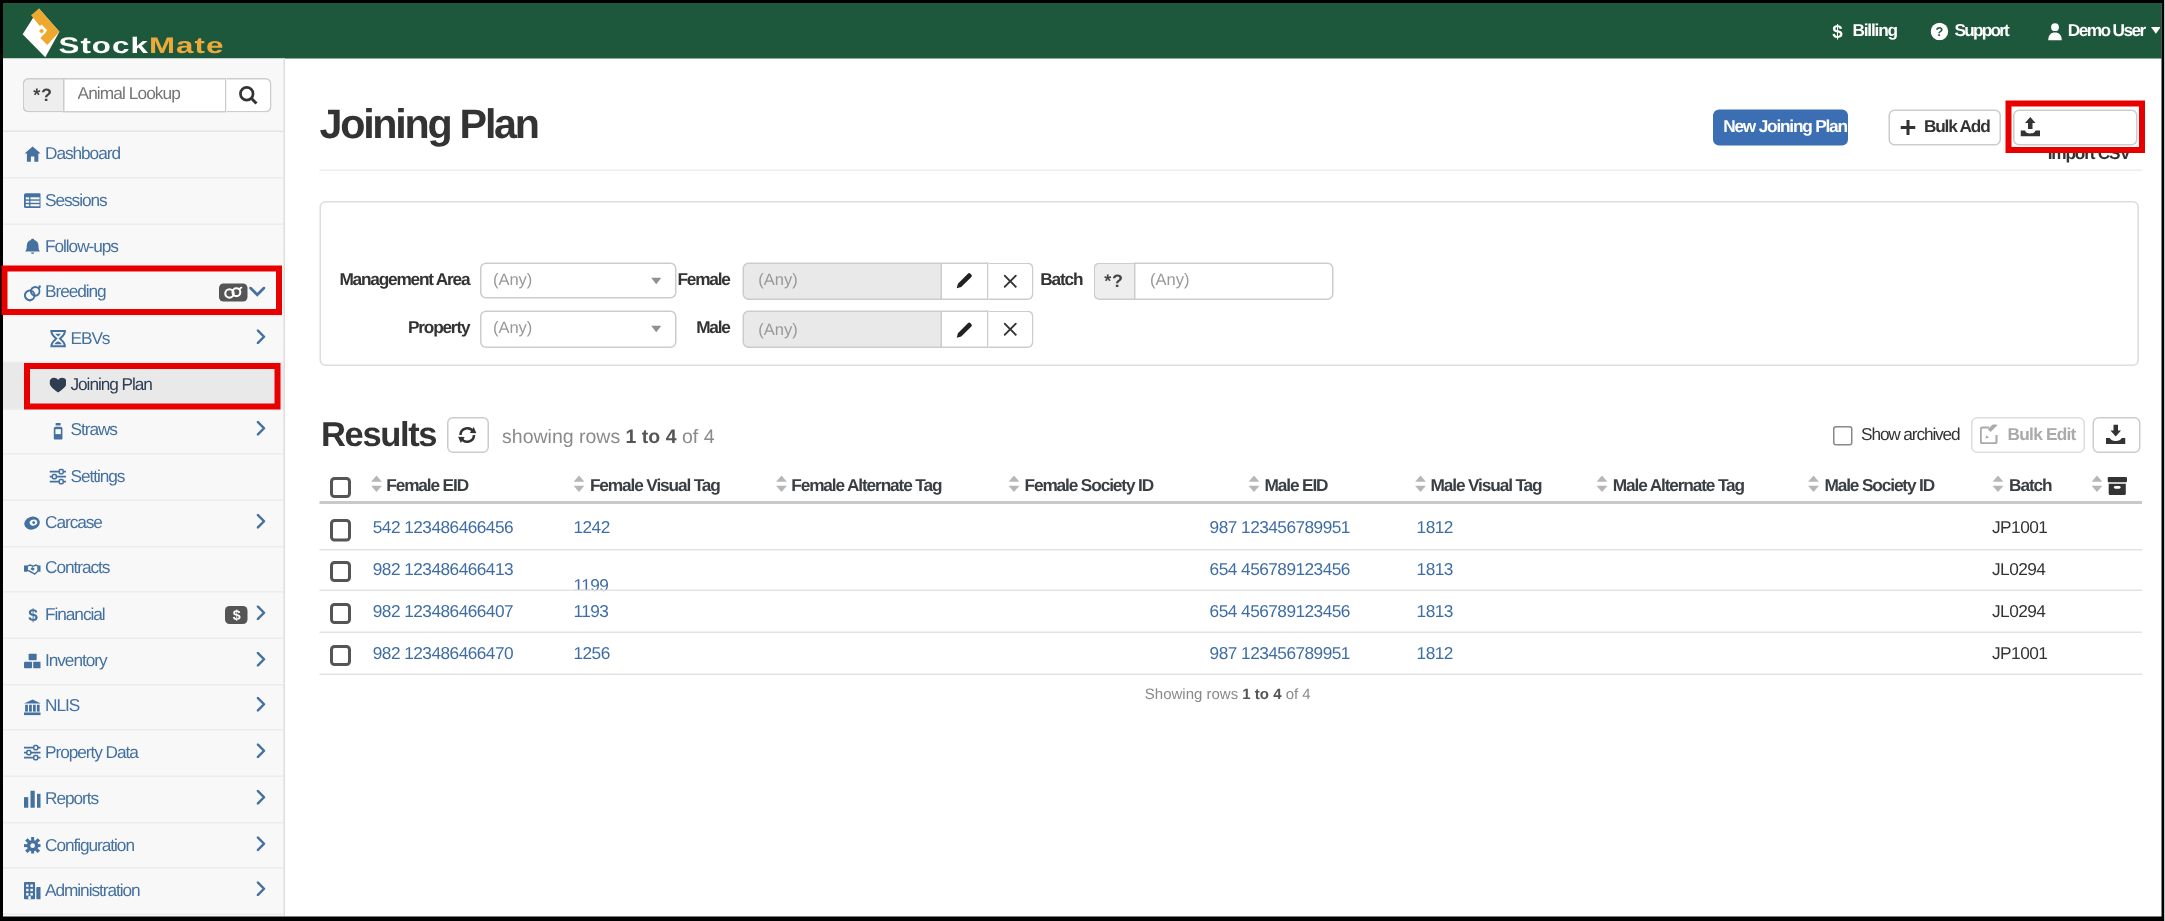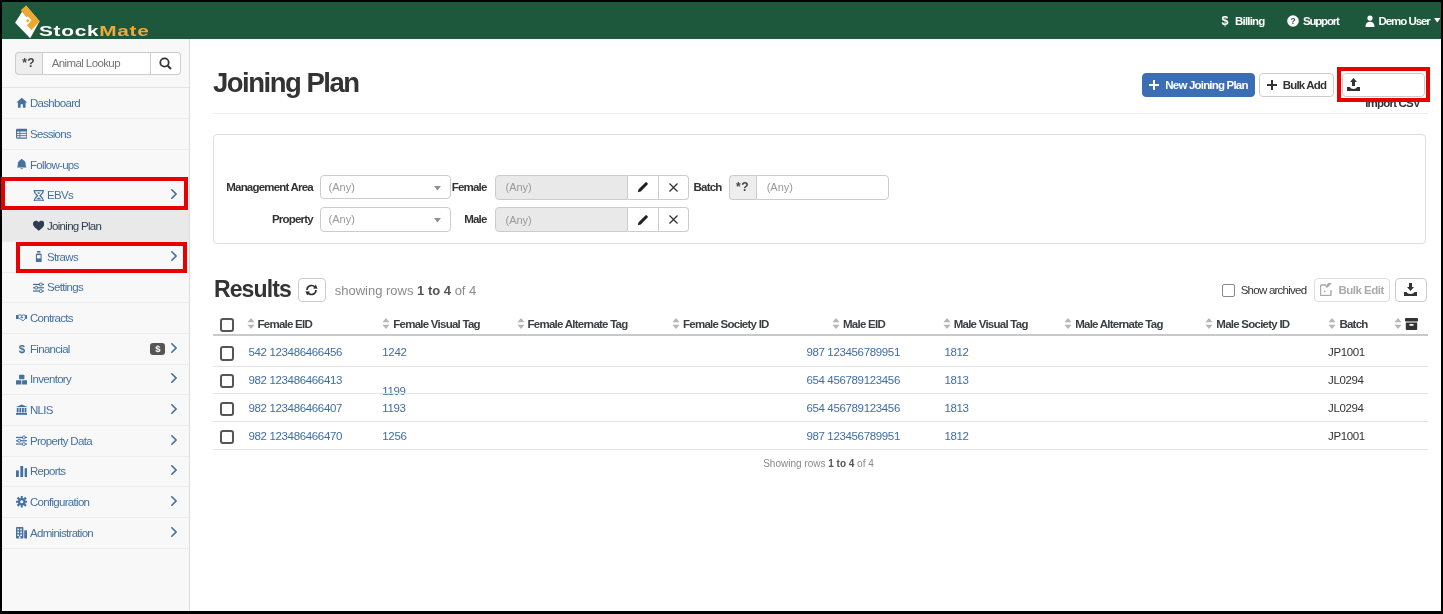--- a/index.html
+++ b/index.html
@@ -138,20 +138,39 @@
             <rect x="1.5" y="9.6" width="3" height="1.8" fill="#f8f8f8"></rect>
             <rect x="5.6" y="9.6" width="7.9" height="1.8" fill="#f8f8f8"></rect>
           </svg>
         </span>Sessions</div>
     <div class="mi"><span class="ic">
           <svg width="13" height="15" viewBox="0 0 13 15">
             <path d="M6.5 0 C7.3 0 7.9 0.6 7.9 1.4 C10.2 2 11.6 3.9 11.6 6.5 C11.6 9.8 12.4 10.6 13 11.2 H0 C0.6 10.6 1.4 9.8 1.4 6.5 C1.4 3.9 2.8 2 5.1 1.4 C5.1 0.6 5.7 0 6.5 0 Z" fill="#44719f"></path>
             <path d="M4.8 12.2 A1.8 1.8 0 0 0 8.2 12.2 Z" fill="#44719f"></path>
           </svg>
         </span>Follow-ups</div>
+    <div class="mi"><span class="ic">
+          <svg width="15" height="14" viewBox="0 0 15 14">
+            <circle cx="5" cy="8.5" r="4.2" fill="none" stroke="#44719f" stroke-width="1.7"></circle>
+            <circle cx="9.8" cy="5" r="3.8" fill="none" stroke="#44719f" stroke-width="1.7"></circle>
+            <line x1="12.4" y1="2.3" x2="14.5" y2="0.3" stroke="#44719f" stroke-width="1.6"></line>
+            <polygon points="15,2.6 15,0 12.4,0" fill="#44719f"></polygon>
+            <line x1="5" y1="12.7" x2="5" y2="14" stroke="#44719f" stroke-width="1.6"></line>
+          </svg>
+        </span>Breeding
+      <span class="badge-dk">
+          <svg width="13" height="9" viewBox="0 0 13 9">
+            <circle cx="4" cy="4.6" r="2.8" fill="none" stroke="#fff" stroke-width="1.4"></circle>
+            <circle cx="8.6" cy="3.8" r="2.6" fill="none" stroke="#fff" stroke-width="1.4"></circle>
+            <line x1="10.5" y1="1.8" x2="12.3" y2="0.4" stroke="#fff" stroke-width="1.3"></line>
+          </svg>
+        </span>
+      <span class="arrow"><svg width="11" height="7" viewBox="0 0 11 7">
+            <polyline points="1,1 5.5,5.5 10,1" fill="none" stroke="#44719f" stroke-width="1.8" stroke-linecap="round"></polyline>
+          </svg></span></div>
     <div class="mi sub"><span class="ic">
           <svg width="13" height="14" viewBox="0 0 13 14">
             <path d="M1 0.8 H12 C12 4 9.5 5.6 8 7 C9.5 8.4 12 10 12 13.2 H1 C1 10 3.5 8.4 5 7 C3.5 5.6 1 4 1 0.8 Z" fill="none" stroke="#44719f" stroke-width="1.6"></path>
             <path d="M3.5 11.5 C4.5 10 6.5 9.2 6.5 9.2 C6.5 9.2 8.5 10 9.5 11.5 Z" fill="#44719f"></path>
             <path d="M4.2 3 H8.8 L6.5 5.2 Z" fill="#44719f"></path>
           </svg>
         </span>EBVs
       <span class="arrow"><svg width="6" height="10" viewBox="0 0 6 10">
             <polyline points="0.8,0.8 5,5 0.8,9.2" fill="none" stroke="#44719f" stroke-width="1.6" stroke-linecap="round"></polyline>
           </svg></span></div>
@@ -173,20 +192,30 @@
     <div class="mi sub"><span class="ic">
           <svg width="15" height="13" viewBox="0 0 15 13">
             <line x1="0" y1="2.2" x2="15" y2="2.2" stroke="#44719f" stroke-width="1.6"></line>
             <line x1="0" y1="6.5" x2="15" y2="6.5" stroke="#44719f" stroke-width="1.6"></line>
             <line x1="0" y1="10.8" x2="15" y2="10.8" stroke="#44719f" stroke-width="1.6"></line>
             <rect x="8.5" y="0.4" width="3.4" height="3.6" rx="1" fill="#f8f8f8" stroke="#44719f" stroke-width="1.3"></rect>
             <rect x="2.5" y="4.7" width="3.4" height="3.6" rx="1" fill="#f8f8f8" stroke="#44719f" stroke-width="1.3"></rect>
             <rect x="8.5" y="9" width="3.4" height="3.6" rx="1" fill="#f8f8f8" stroke="#44719f" stroke-width="1.3"></rect>
           </svg>
         </span>Settings</div>
+    <div class="mi"><span class="ic">
+          <svg width="15" height="13" viewBox="0 0 15 13">
+            <ellipse cx="7" cy="6.5" rx="6.8" ry="5.6" transform="rotate(-15 7 6.5)" fill="#44719f"></ellipse>
+            <ellipse cx="8.2" cy="6" rx="3.4" ry="2.6" transform="rotate(-15 8.2 6)" fill="#f8f8f8"></ellipse>
+            <circle cx="8.4" cy="6" r="1.2" fill="#44719f"></circle>
+          </svg>
+        </span>Carcase
+      <span class="arrow"><svg width="6" height="10" viewBox="0 0 6 10">
+            <polyline points="0.8,0.8 5,5 0.8,9.2" fill="none" stroke="#44719f" stroke-width="1.6" stroke-linecap="round"></polyline>
+          </svg></span></div>
     <div class="mi"><span class="ic">
           <svg width="17" height="11" viewBox="0 0 17 11">
             <path d="M0 1.5 H3 V7.5 H0 Z M14 1.5 H17 V7.5 H14 Z" fill="#44719f"></path>
             <path d="M3.2 2 L6 1 L9 2.2 L11.5 1 L13.8 2 V6.8 L10.5 10 L8.5 8.6 L6.5 7.6 L4.8 6.6 L3.2 6.4 Z" fill="none" stroke="#44719f" stroke-width="1.4"></path>
             <path d="M6.2 4.8 L8.2 3 L10.6 4.6 L9 6.6 Z" fill="#44719f"></path>
           </svg>
         </span>Contracts</div>
     <div class="mi"><span class="ic">
           <svg width="10" height="15" viewBox="0 0 10 15">
             <text x="5" y="12.7" text-anchor="middle" font-size="15" font-weight="bold" fill="#44719f" font-family="Liberation Sans">$</text>
@@ -279,21 +308,21 @@
       <span class="arrow"><svg width="6" height="10" viewBox="0 0 6 10">
             <polyline points="0.8,0.8 5,5 0.8,9.2" fill="none" stroke="#44719f" stroke-width="1.6" stroke-linecap="round"></polyline>
           </svg></span></div>
   </div>
 </div>
 <div class="redbox" style="left:1px; top:176.8px; width:187.4px; height:33px;"></div>
 <div class="redbox" style="left:15.6px; top:241.5px; width:171.7px; height:31.1px;"></div>
 <div class="redbox" style="left:1336.5px; top:67.2px; width:93.9px; height:35.1px;"></div>
 <h1 class="title">Joining Plan</h1>
 <div class="title-hr"></div>
-<div class="btn btn-blue" style="left:1142px; top:72.6px; width:113px;">
+<div class="btn btn-blue" style="left:1142px; top:72.6px; width:90px;">
     <svg width="10" height="10" viewBox="0 0 10 10">
       <path d="M4 0 H6 V4 H10 V6 H6 V10 H4 V6 H0 V4 H4 Z" fill="#fff"></path>
     </svg>
     <span style="margin-left:6px;">New Joining Plan</span>
   </div>
 <div class="btn" style="left:1259px; top:72.6px; width:75px;">
     <svg width="10" height="10" viewBox="0 0 10 10">
       <path d="M4 0 H6 V4 H10 V6 H6 V10 H4 V6 H0 V4 H4 Z" fill="#333"></path>
     </svg>
     <span style="margin-left:6px;">Bulk Add</span>

